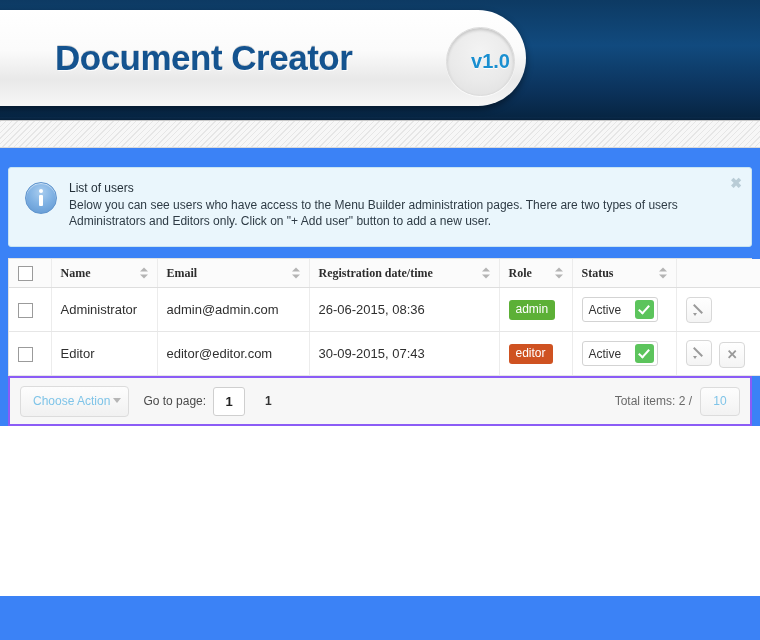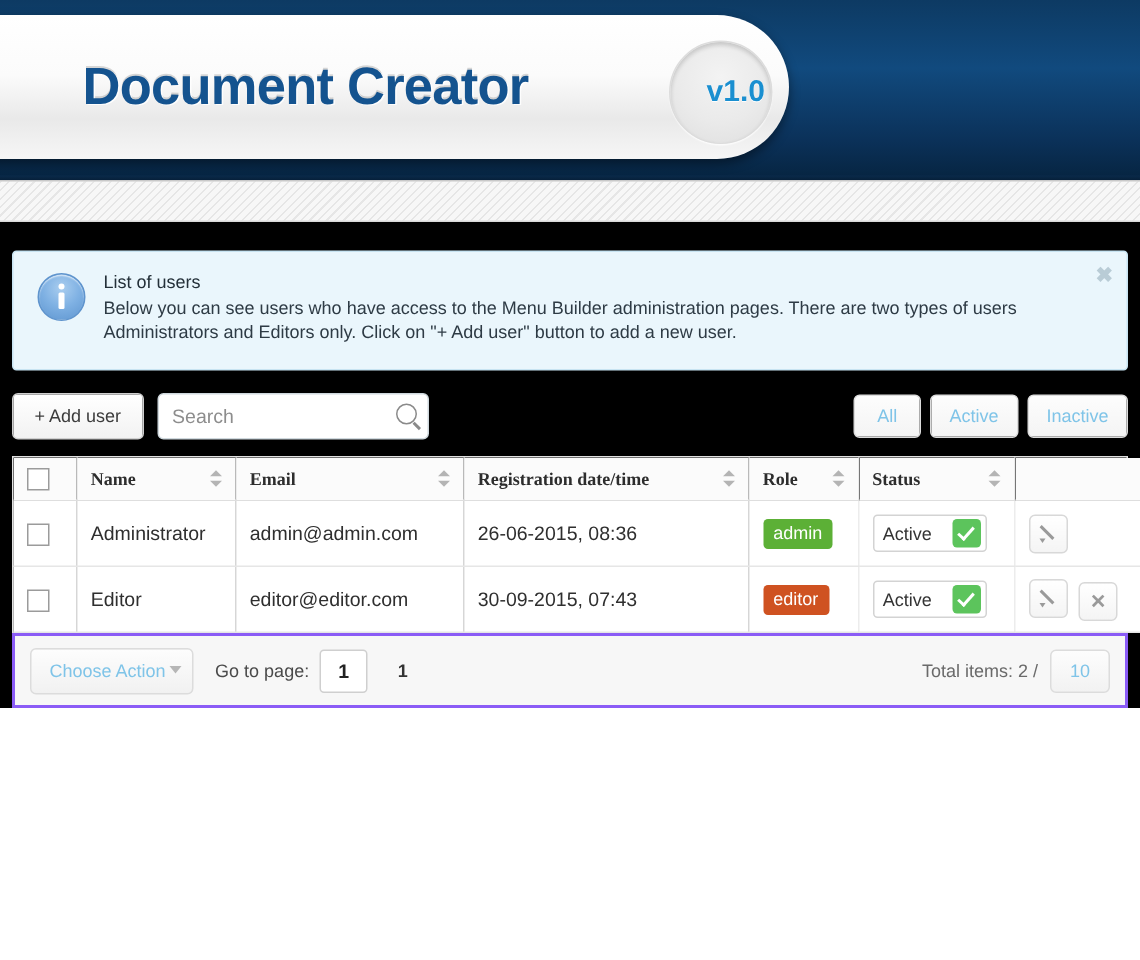--- a/index.html
+++ b/index.html
@@ -2,21 +2,21 @@
 <html><head>
 <meta charset="utf-8">
 <style>
   html, body {
     margin: 0; padding: 0;
     width: 760px; height: 640px;
     background: #ffffff;
     font-family: "Liberation Sans", sans-serif;
     overflow: hidden;
   }
-  .page { position: relative; width: 760px; height: 640px; background:#000000; }
+  .page { position: relative; width: 760px; height: 640px; background:#3b82f6; }
 
   
   .header {
     position: relative;
     height: 120px;
     background: linear-gradient(180deg, #0d3a63 0%, #114a7e 38%, #0b3159 78%, #062440 100%);
     background-color: #0e3f6c;
     overflow: hidden;
   }
   .header:after{
@@ -361,32 +361,20 @@
 
     <div class="info-box">
       <div class="info-icon"></div>
       <div class="info-text">
         <div class="info-title">List of users</div>
         <div>Below you can see users who have access to the Menu Builder administration pages. There are two types of users Administrators and Editors only. Click on "+ Add user" button to add a new user.</div>
       </div>
       <div class="info-close">✖</div>
     </div>
 
-    <div class="toolbar">
-      <button class="btn btn-add">+ Add user</button>
-      <div class="search-wrap">
-        <input class="search-input" type="text" placeholder="Search" style="">
-        <span class="search-icon"></span>
-      </div>
-      <div class="filters">
-        <button class="filter-btn">All</button>
-        <button class="filter-btn">Active</button>
-        <button class="filter-btn">Inactive</button>
-      </div>
-    </div>
 
     <div class="table-wrap">
       <table class="users">
         <colgroup>
           <col class="col-chk">
             <col class="col-name">
             <col class="col-email">
           <col class="col-date">
             <col class="col-role">
             <col class="col-status">

